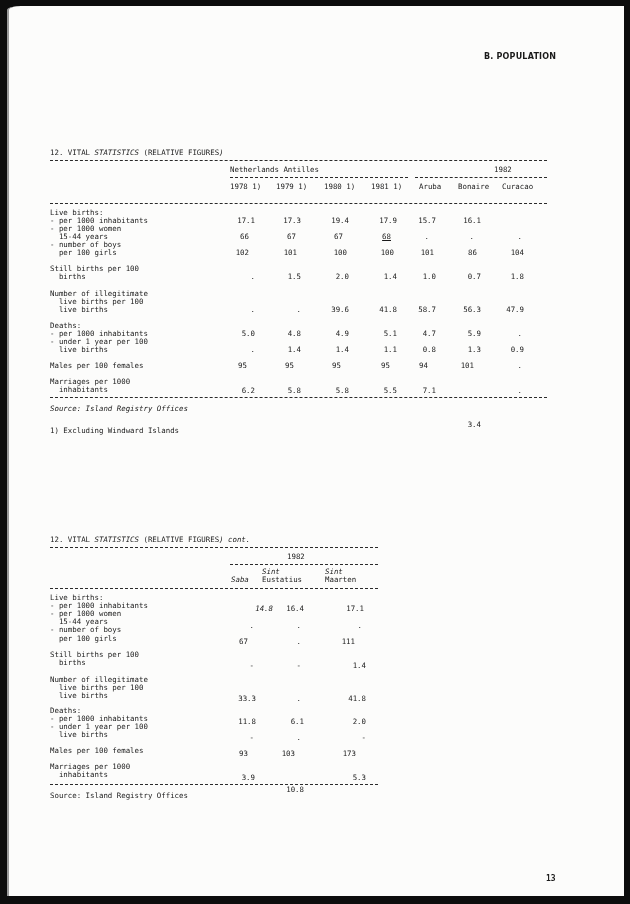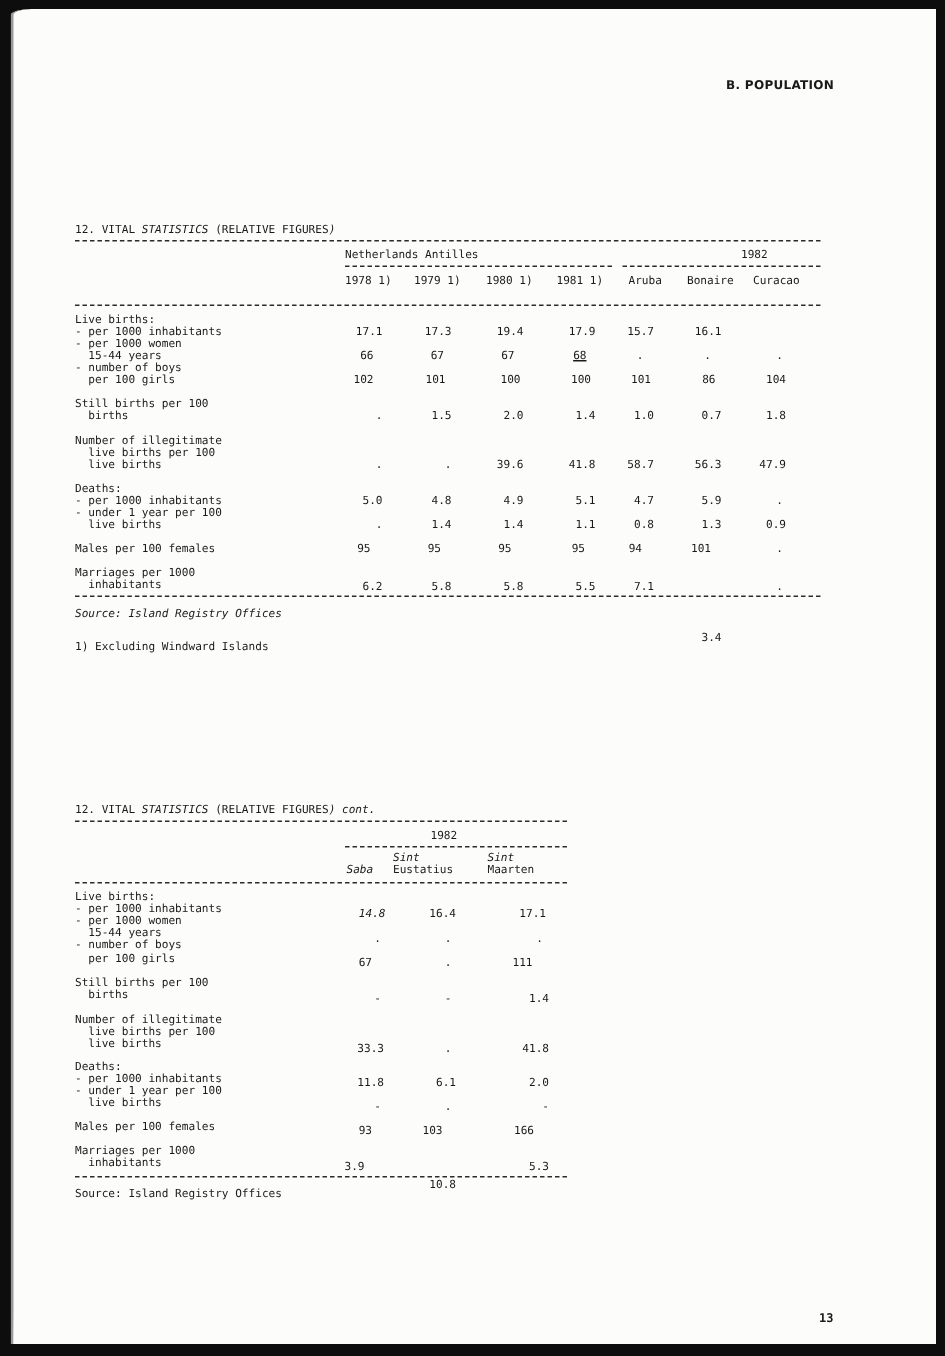--- a/index.html
+++ b/index.html
@@ -165,21 +165,21 @@
   <div class="abs t" style="left:41px; top:677px;">  live births per 100</div>
   <div class="abs t" style="left:41px; top:685px;">  live births</div>
   <div class="abs t" style="left:41px; top:700px;">Deaths:</div>
   <div class="abs t" style="left:41px; top:708px;">- per 1000 inhabitants</div>
   <div class="abs t" style="left:41px; top:716px;">- under 1 year per 100</div>
   <div class="abs t" style="left:41px; top:724px;">  live births</div>
   <div class="abs t" style="left:41px; top:740px;">Males per 100 females</div>
   <div class="abs t" style="left:41px; top:756px;">Marriages per 1000</div>
   <div class="abs t" style="left:41px; top:764px;">  inhabitants</div>
 
-  <div class="num" style="left:208px; top:598px;font-style:italic;">14.8</div>
+  <div class="num" style="left:224px; top:598px;font-style:italic;">14.8</div>
   <div class="num" style="left:255px; top:598px;">16.4</div>
   <div class="num" style="left:315px; top:598px;">17.1</div>
 
   <div class="num" style="left:205px; top:615px;">.</div>
   <div class="num" style="left:252px; top:615px;">.</div>
   <div class="num" style="left:313px; top:615px;">.</div>
 
   <div class="num" style="left:199px; top:631px;">67</div>
   <div class="num" style="left:252px; top:631px;">.</div>
   <div class="num" style="left:306px; top:631px;">111</div>
@@ -195,23 +195,23 @@
   <div class="num" style="left:207px; top:711px;">11.8</div>
   <div class="num" style="left:255px; top:711px;">6.1</div>
   <div class="num" style="left:317px; top:711px;">2.0</div>
 
   <div class="num" style="left:205px; top:727px;">-</div>
   <div class="num" style="left:252px; top:727px;">.</div>
   <div class="num" style="left:317px; top:727px;">-</div>
 
   <div class="num" style="left:199px; top:743px;">93</div>
   <div class="num" style="left:246px; top:743px;">103</div>
-  <div class="num" style="left:307px; top:743px;">166</div>
-
-  <div class="num" style="left:194px; top:767px;">3.9</div>
+  <div class="num" style="left:307px; top:743px;">173</div>
+
+  <div class="num" style="left:206px; top:767px;">3.9</div>
   <div class="num" style="left:255px; top:767px;margin-top:12px;">10.8</div>
   <div class="num" style="left:317px; top:767px;">5.3</div>
 
   <div class="dash" style="left:41px; top:778px; width:328px;"></div>
   <div class="abs t" style="left:41px; top:785px;">Source: Island Registry Offices</div>
 
   <div class="abs pageno" style="left:537px; top:868px;">13</div>
 </div>
 
 </body></html>

